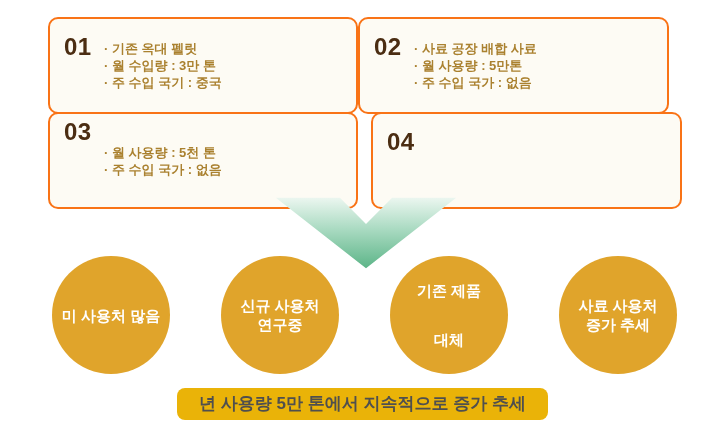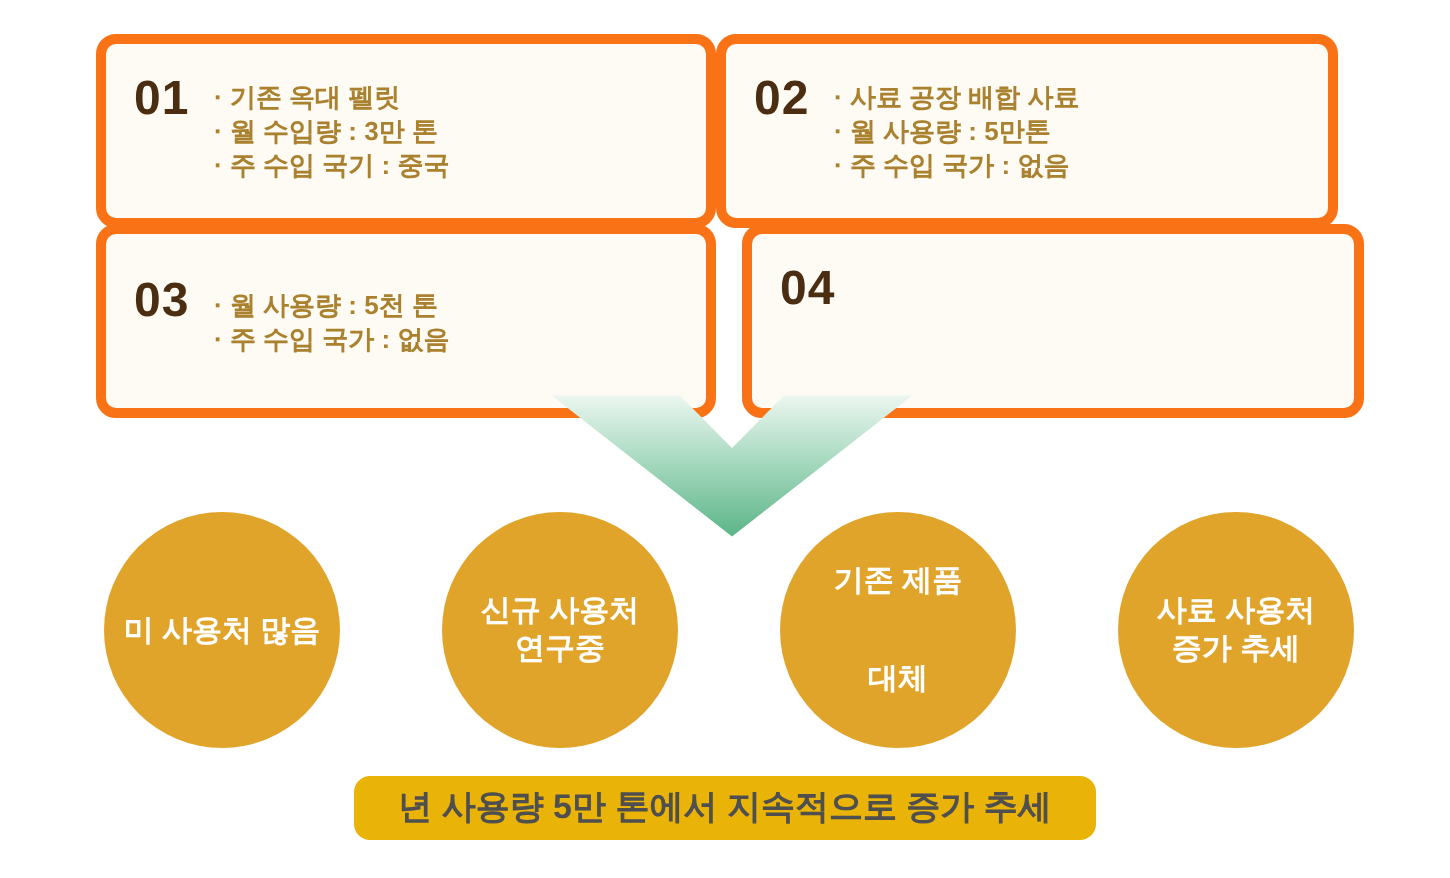--- a/index.html
+++ b/index.html
@@ -2,29 +2,29 @@
 <html><head>
 <meta charset="utf-8">
 <style>
   html,body{margin:0;padding:0;}
   body{
     width:725px;height:439px;position:relative;background:#ffffff;
     font-family:"Liberation Sans","DejaVu Sans",sans-serif;overflow:hidden;
   }
   .box{
     position:absolute;box-sizing:border-box;width:310px;height:97px;
-    background:#fdfbf4;border:5px solid #f97316;border-radius:10px;
+    background:#fdfbf4;border:2px solid #f97316;border-radius:10px;
     display:flex;align-items:center;padding-left:14px;
   }
   .box-num{
     width:40px;font-size:24px;font-weight:bold;color:#4b2d12;
     align-self:flex-start;letter-spacing:0.5px;
   }
   .box-num.mt3{margin-top:14px;}
-  .box-num.mt4{margin-top:20px;}
+  .box-num.mt4{margin-top:4px;}
   .box-bullets{display:flex;flex-direction:column;justify-content:flex-end;}
   .bullet{
     font-size:13px;font-weight:bold;color:#aa812f;line-height:17px;white-space:nowrap;
   }
   .arrow{
     position:absolute;left:268px;top:197px;width:196px;height:72px;
     background:linear-gradient(180deg,#edf7f1 0%,#a9dac1 45%,#5bb487 100%);
     clip-path:polygon(4% 1%,36.7% 1%,50% 37.5%,63.3% 1%,96% 1%,50% 99%);
   }
   .circle{

